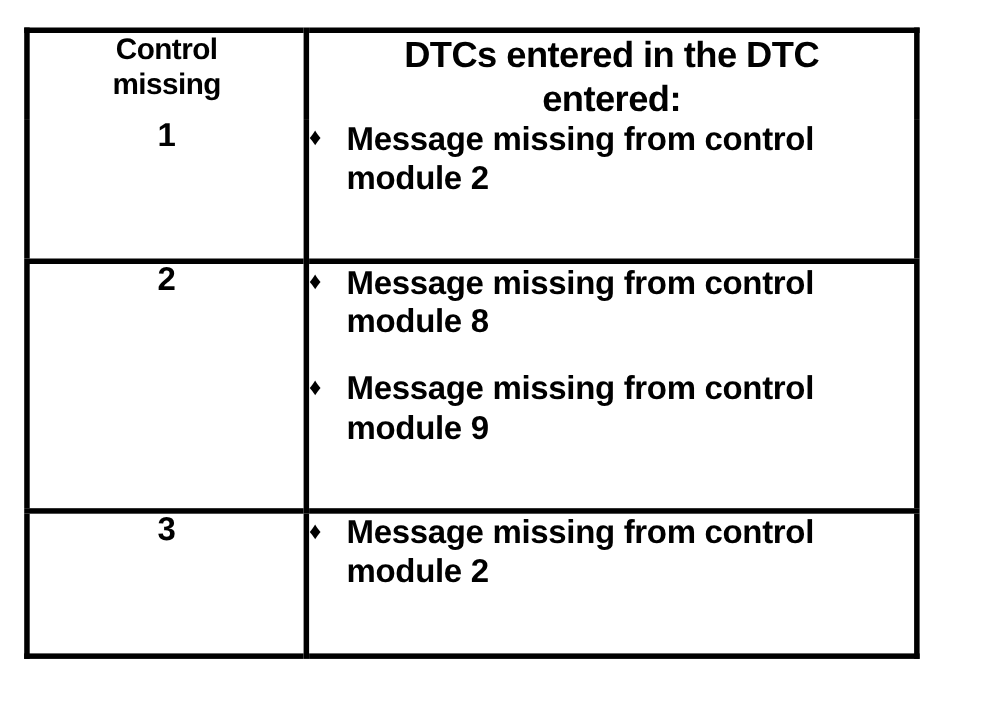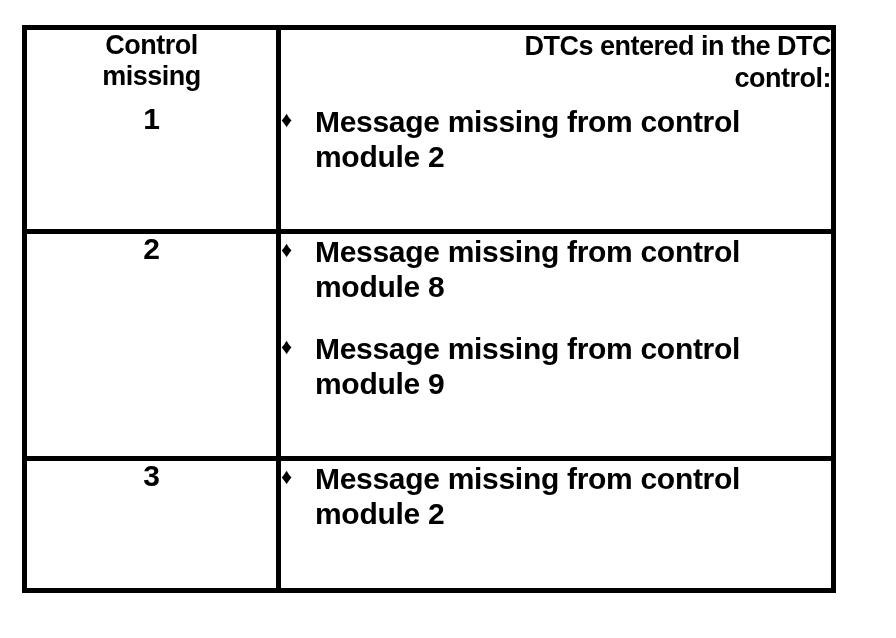--- a/index.html
+++ b/index.html
@@ -64,23 +64,23 @@
     font-size: 27px;
     line-height: 1.15;
     letter-spacing: -0.5px;
     font-stretch: condensed;
     padding-left: 4px;
     padding-right: 4px;
   }
   .hdr-module .ln { display: block; }
 
   .hdr-dtcs {
-    text-align: right;
+    text-align: center;
     font-weight: 900;
-    font-size: 27px;
+    font-size: 33px;
     line-height: 1.2;
     letter-spacing: -0.5px;
     padding-left: 14px;
     padding-right: 8px;
   }
   .hdr-dtcs .ln { display: block; }
 
   
   .mod-num {
     text-align: center;
@@ -137,21 +137,21 @@
     </colgroup>
 
     <thead>
       <tr>
         <th class="col-left hdr-cell hdr-module">
           <span class="ln">Control</span>
           <span class="ln">missing</span>
         </th>
         <th class="hdr-cell hdr-dtcs">
           <span class="ln">DTCs entered in the DTC</span>
-          <span class="ln">control:</span>
+          <span class="ln">entered:</span>
         </th>
       </tr>
     </thead>
 
     <tbody>
 
       <tr class="row-1">
         <td class="col-left mod-num">1</td>
         <td class="dtc-cell">
           <ul class="dtc-list">

